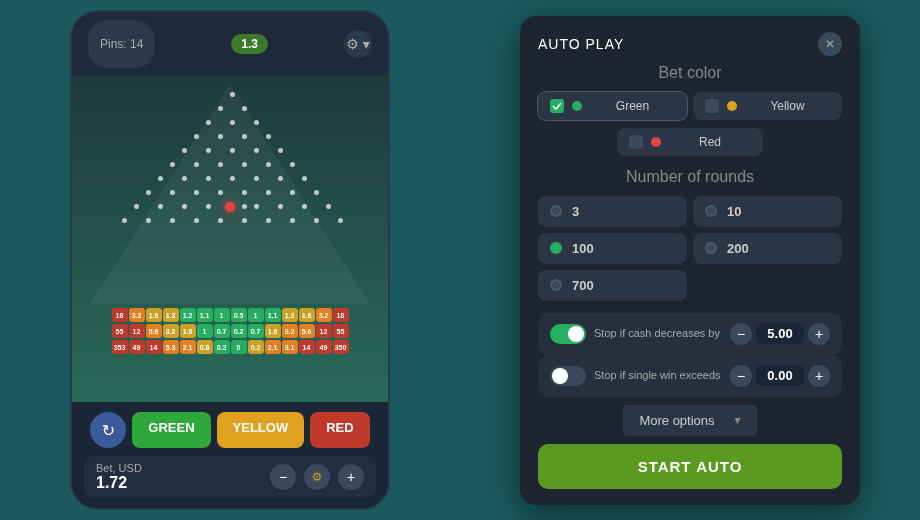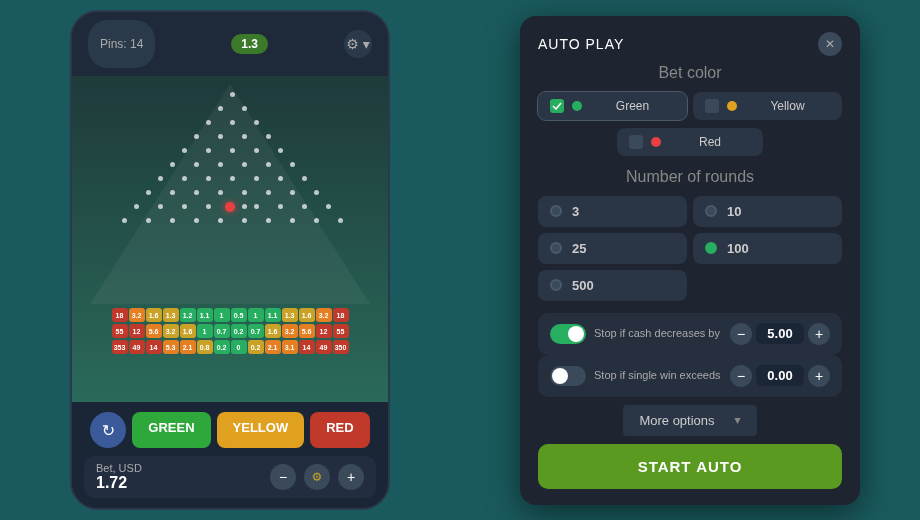--- a/index.html
+++ b/index.html
@@ -719,30 +719,30 @@
       <div class="rounds-grid">
         <div class="round-option">
           <div class="round-radio"></div>
           <span class="round-label">3</span>
         </div>
         <div class="round-option">
           <div class="round-radio"></div>
           <span class="round-label">10</span>
         </div>
         <div class="round-option">
-          <div class="round-radio"></div>
-          <span class="round-label">25</span>
-        </div>
-        <div class="round-option">
           <div class="round-radio active"></div>
           <span class="round-label">100</span>
         </div>
         <div class="round-option">
           <div class="round-radio"></div>
-          <span class="round-label">500</span>
+          <span class="round-label">200</span>
+        </div>
+        <div class="round-option">
+          <div class="round-radio"></div>
+          <span class="round-label">700</span>
         </div>
       </div>
 
       <div class="stop-condition">
         <div class="toggle-switch on">
           <div class="toggle-knob"></div>
         </div>
         <span class="stop-text">Stop if cash decreases by</span>
         <div class="stop-value-group">
           <div class="stop-minus">−</div>

